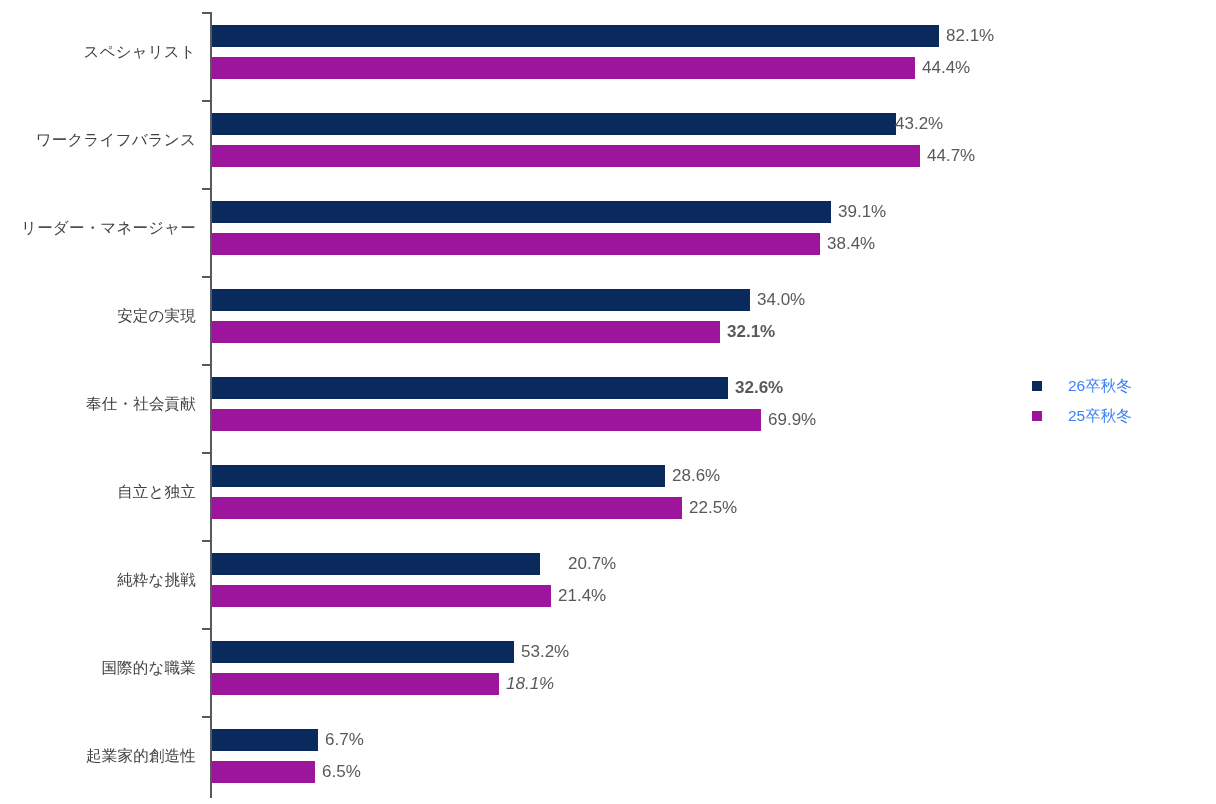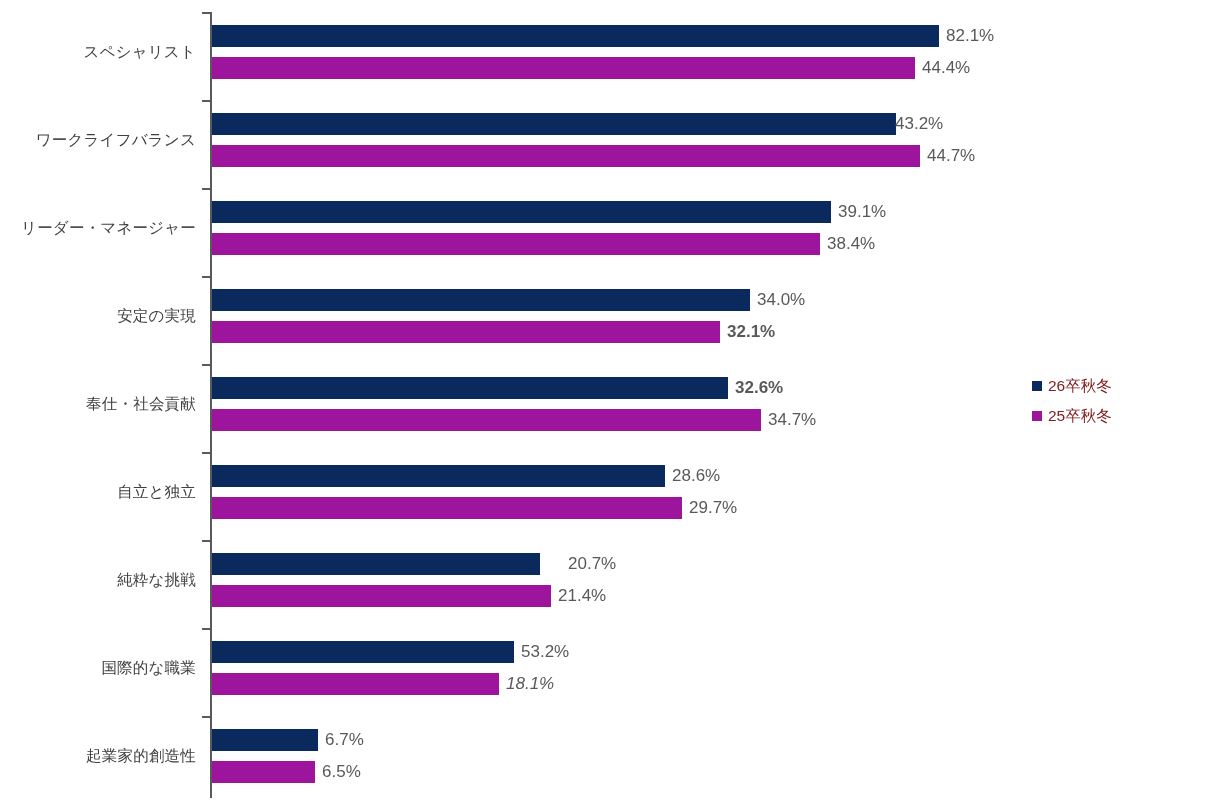--- a/index.html
+++ b/index.html
@@ -105,22 +105,23 @@
   .legend-swatch {
     width: 10px;
     height: 10px;
     margin-right: 6px;
     flex: 0 0 auto;
   }
   .legend-swatch.s0 { background: #0A2A5E; }
   .legend-swatch.s1 { background: #9C159C; }
   .legend-label {
     font-size: 15.5px;
-    color: #7f1d1d;
+    color: #3b82f6;
     white-space: nowrap;
+    margin-left: 20px;
   }
 </style>
 </head>
 <body>
 
 <div id="chart-root">
 
   <div class="plot-area">
     <div id="groups-container">
         <div class="cat-group" style="top: 12px;">
@@ -168,32 +169,32 @@
           </div>
         </div>
         <div class="cat-group" style="top: 364px;">
           <div class="cat-label">奉仕・社会貢献</div>
           <div class="bar-row r0">
             <div class="bar s0" style="width: 516px;"></div>
             <div class="bar-value" style="left: 516px; font-weight: bold;">32.6%</div>
           </div>
           <div class="bar-row r1">
             <div class="bar s1" style="width: 549px;"></div>
-            <div class="bar-value" style="left: 549px;">34.7%</div>
+            <div class="bar-value" style="left: 549px;">69.9%</div>
           </div>
         </div>
         <div class="cat-group" style="top: 452px;">
           <div class="cat-label">自立と独立</div>
           <div class="bar-row r0">
             <div class="bar s0" style="width: 453px;"></div>
             <div class="bar-value" style="left: 453px;">28.6%</div>
           </div>
           <div class="bar-row r1">
             <div class="bar s1" style="width: 470px;"></div>
-            <div class="bar-value" style="left: 470px;">29.7%</div>
+            <div class="bar-value" style="left: 470px;">22.5%</div>
           </div>
         </div>
         <div class="cat-group" style="top: 540px;">
           <div class="cat-label">純粋な挑戦</div>
           <div class="bar-row r0">
             <div class="bar s0" style="width: 328px;"></div>
             <div class="bar-value" style="left: 328px; padding-left: 28px;">20.7%</div>
           </div>
           <div class="bar-row r1">
             <div class="bar s1" style="width: 339px;"></div>

